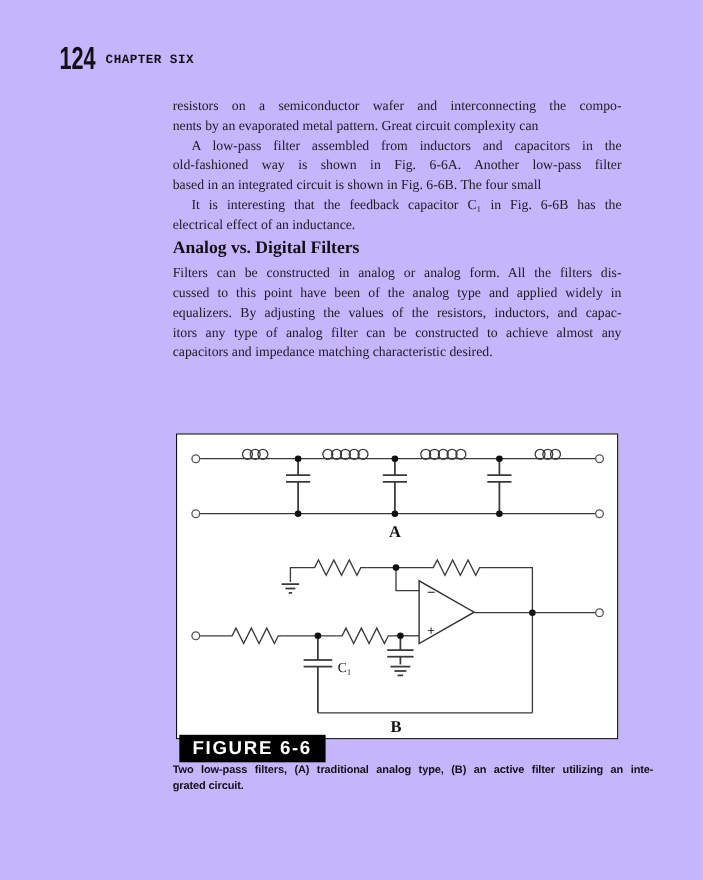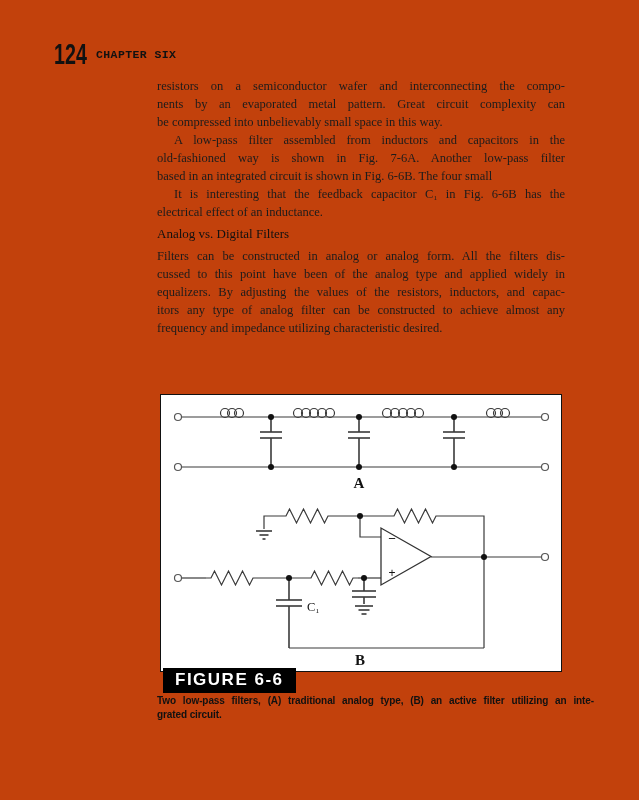--- a/index.html
+++ b/index.html
@@ -1,29 +1,29 @@
 <!DOCTYPE html>
 <html><head>
 <meta charset="utf-8">
 <style>
   html,body{margin:0;padding:0;background:#e8e8e8;}
-  .page{position:relative;width:639px;height:800px;background:#c2410c;overflow:hidden;
+  .page{position:relative;width:639px;height:800px;background:#c4b5fd;overflow:hidden;
         font-family:"Liberation Serif",serif;color:#1c1c1c;}
   
   .folio{position:absolute;left:54px;top:38px;font-family:"Liberation Sans",sans-serif;
          font-weight:700;font-size:29px;transform:scaleX(.68);transform-origin:left top;
          letter-spacing:0;color:#111;}
   .running-head{position:absolute;left:96px;top:48px;font-family:Liberation Mono, monospace;
          font-weight:700;font-size:11.5px;letter-spacing:.4px;color:#111;}
   
-  .body-col{position:absolute;left:157px;top:77px;width:408px;font-size:12.5px;line-height:18px;}
+  .body-col{position:absolute;left:157px;top:87px;width:408px;font-size:12.5px;line-height:18px;}
   .lines .ln{text-align:justify;text-align-last:justify;white-space:nowrap;}
   .lines .ln:last-child{text-align-last:left;}
   .indent-first .ln:first-child{text-indent:17px;}
-  .section-heading{font-weight:400;font-size:13px;line-height:21px;margin:2px 0 3px 0;color:#111;}
+  .section-heading{font-weight:700;font-size:16px;line-height:21px;margin:2px 0 3px 0;color:#111;}
   
   .figure-box{position:absolute;left:160px;top:394px;width:400px;height:276px;
               border:1.5px solid #111;background:#fff;box-sizing:content-box;}
   .figure-box svg{display:block;}
   .figure-label{position:absolute;left:163px;top:668px;background:#000;color:#fff;
                 font-family:"Liberation Sans",sans-serif;font-weight:700;font-size:17px;
                 letter-spacing:1.5px;padding:2px 12px 3px 12px;}
   .caption{position:absolute;left:157px;top:694px;width:437px;
            font-family:"Liberation Sans",sans-serif;font-weight:700;font-size:10px;
            letter-spacing:-0.1px;line-height:13.5px;color:#111;}
@@ -37,38 +37,37 @@
 
 <div class="page">
 
   <div class="folio">124</div>
   <div class="running-head">CHAPTER SIX</div>
 
   <div class="body-col">
     <div class="lines">
         <div class="ln">resistors on a semiconductor wafer and interconnecting the compo-</div>
         <div class="ln">nents by an evaporated metal pattern. Great circuit complexity can</div>
-        <div class="ln">be compressed into unbelievably small space in this way.</div>
       </div>
     <div class="lines indent-first">
         <div class="ln">A low-pass filter assembled from inductors and capacitors in the</div>
-        <div class="ln">old-fashioned way is shown in Fig. 7-6A. Another low-pass filter</div>
+        <div class="ln">old-fashioned way is shown in Fig. 6-6A. Another low-pass filter</div>
         <div class="ln">based in an integrated circuit is shown in Fig. 6-6B. The four small</div>
       </div>
     <div class="lines indent-first">
         <div class="ln">It is interesting that the feedback capacitor C₁ in Fig. 6-6B has the</div>
         <div class="ln">electrical effect of an inductance.</div>
       </div>
     <div class="section-heading">Analog vs. Digital Filters</div>
     <div class="lines">
         <div class="ln">Filters can be constructed in analog or analog form. All the filters dis-</div>
         <div class="ln">cussed to this point have been of the analog type and applied widely in</div>
         <div class="ln">equalizers. By adjusting the values of the resistors, inductors, and capac-</div>
         <div class="ln">itors any type of analog filter can be constructed to achieve almost any</div>
-        <div class="ln">frequency and impedance utilizing characteristic desired.</div>
+        <div class="ln">capacitors and impedance matching characteristic desired.</div>
       </div>
   </div>
 
   <div class="figure-box">
     <svg width="400" height="276" viewBox="0 0 400 276">
 
       <g stroke="#3a3a3a" stroke-width="1.2" fill="none">
 
         <line x1="21" y1="22" x2="380" y2="22"></line>
         <line x1="21" y1="72" x2="380" y2="72"></line>

